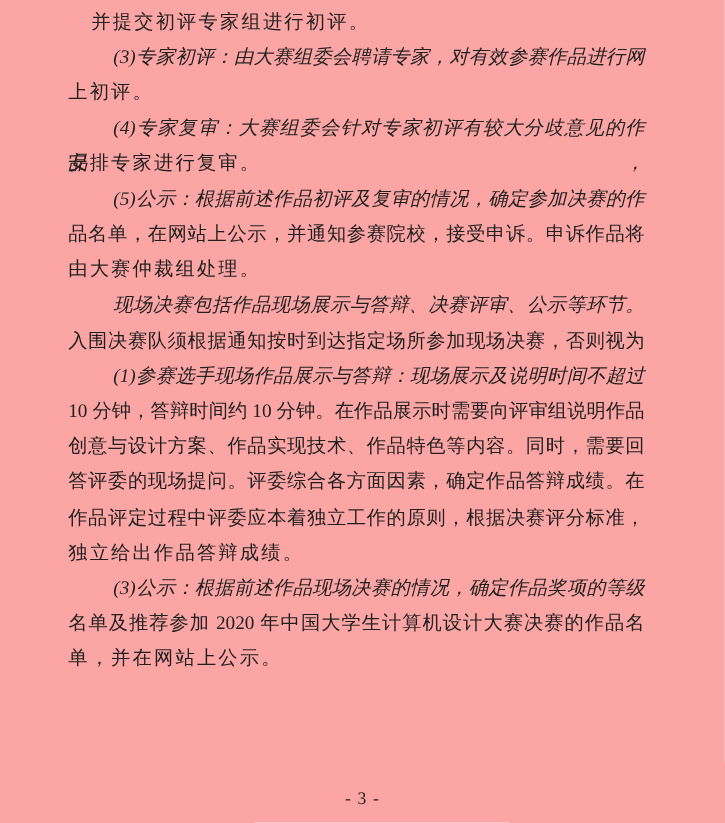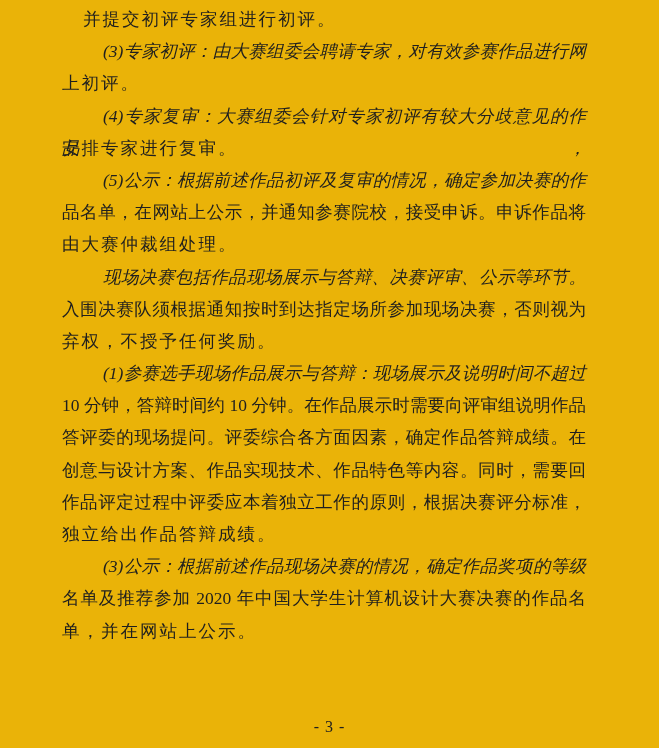--- a/index.html
+++ b/index.html
@@ -4,21 +4,21 @@
 <style>
   html, body {
     margin: 0;
     padding: 0;
     background: #ffffff;
   }
   .page {
     position: relative;
     width: 659px;
     height: 748px;
-    background: #eab308;
+    background: #fca5a5;
     overflow: hidden;
     font-family: "Liberation Serif", "DejaVu Serif", serif;
     color: #1f1f1f;
   }
   .body-text {
     position: absolute;
     left: 62px;
     top: 3px;
     width: 524px;
   }
@@ -77,28 +77,27 @@
 
     <div class="para">
       <div class="ln ind2 fill">(5)公示：根据前述作品初评及复审的情况，确定参加决赛的作</div>
       <div class="ln fill">品名单，在网站上公示，并通知参赛院校，接受申诉。申诉作品将</div>
       <div class="ln last">由大赛仲裁组处理。</div>
     </div>
 
     <div class="para">
       <div class="ln ind2 fill">现场决赛包括作品现场展示与答辩、决赛评审、公示等环节。</div>
       <div class="ln fill">入围决赛队须根据通知按时到达指定场所参加现场决赛，否则视为</div>
-      <div class="ln last">弃权，不授予任何奖励。</div>
     </div>
 
     <div class="para">
       <div class="ln ind2 fill">(1)参赛选手现场作品展示与答辩：现场展示及说明时间不超过</div>
       <div class="ln fill">10 分钟，答辩时间约 10 分钟。在作品展示时需要向评审组说明作品</div>
+      <div class="ln fill">创意与设计方案、作品实现技术、作品特色等内容。同时，需要回</div>
       <div class="ln fill">答评委的现场提问。评委综合各方面因素，确定作品答辩成绩。在</div>
-      <div class="ln fill">创意与设计方案、作品实现技术、作品特色等内容。同时，需要回</div>
       <div class="ln fill">作品评定过程中评委应本着独立工作的原则，根据决赛评分标准，</div>
       <div class="ln last">独立给出作品答辩成绩。</div>
     </div>
 
 
     <div class="para">
       <div class="ln ind2 fill">(3)公示：根据前述作品现场决赛的情况，确定作品奖项的等级</div>
       <div class="ln fill">名单及推荐参加 2020 年中国大学生计算机设计大赛决赛的作品名</div>
       <div class="ln last">单，并在网站上公示。</div>
     </div>

